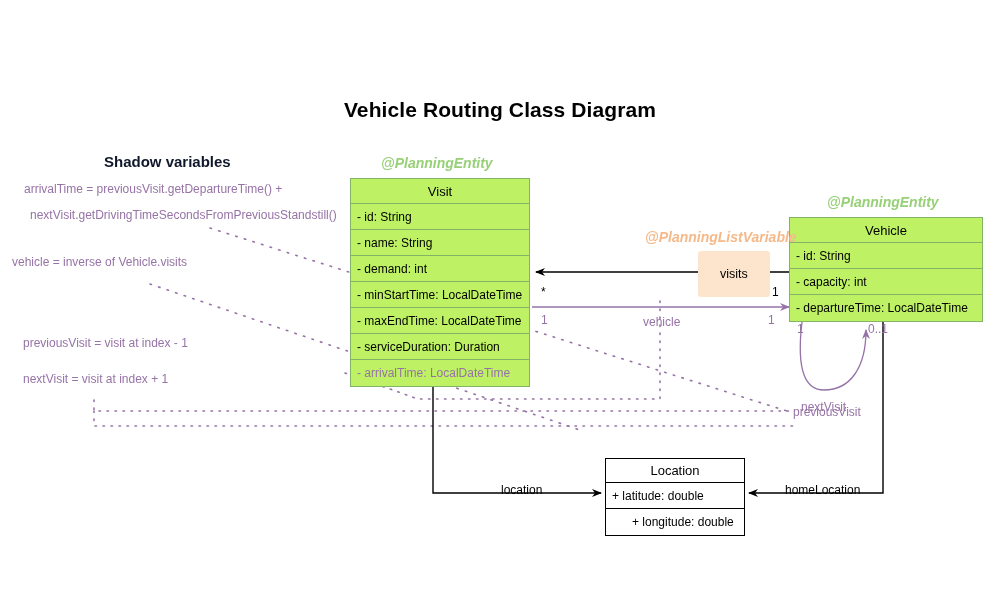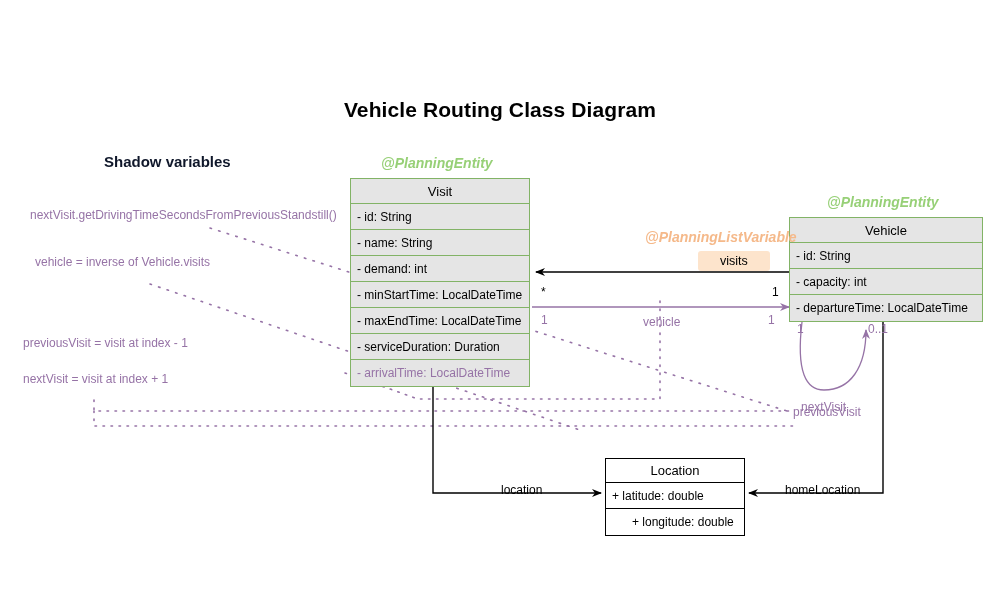--- a/index.html
+++ b/index.html
@@ -35,21 +35,21 @@
     font-weight: bold;
     color: #000000;
     letter-spacing: 0.1px;
   }
 
   
   .uml-class {
     position: absolute;
     box-sizing: border-box;
     border: 1px solid #82b366;
-    background: #e5e5e5;
+    background: #bef264;
   }
   .uml-class .row {
     box-sizing: border-box;
     border-bottom: 1px solid #82b366;
     font-size: 12px;
     color: #000000;
     line-height: 1;
     display: flex;
     align-items: center;
     padding-left: 6px;
@@ -100,21 +100,21 @@
   .edge-label {
     position: absolute;
     font-size: 12px;
     color: #000000;
     white-space: nowrap;
   }
   .edge-label.purple { color: #9673a6; }
   .edge-label.badge {
     background: #fde4cc;
     border-radius: 3px;
-    padding: 3px 22px;
+    padding: 16px 22px;
     font-size: 12.5px;
     color: #000000;
   }
   .mult {
     position: absolute;
     font-size: 12px;
     color: #000000;
     white-space: nowrap;
   }
   .mult.purple { color: #9673a6; }
@@ -173,22 +173,23 @@
 
     <g>
       <path d="M883,322 L883,493 L749,493" stroke="#000000" stroke-width="1.4" fill="none" marker-end="url(#arrow-black)"></path>
     </g>
   </svg>
 
   <div class="diagram-title">Vehicle Routing Class Diagram</div>
 
   <div class="shadow-title" style="left:104px; top:153px;">Shadow variables</div>
 
+  <div class="shadow-note" style="left:24px; top:182px;">arrivalTime = previousVisit.getDepartureTime() +</div>
   <div class="shadow-note" style="left:30px; top:208px;">nextVisit.getDrivingTimeSecondsFromPreviousStandstill()</div>
-  <div class="shadow-note" style="left:35px; top:255px;">vehicle = inverse of Vehicle.visits</div>
+  <div class="shadow-note" style="left:12px; top:255px;">vehicle = inverse of Vehicle.visits</div>
   <div class="shadow-note" style="left:23px; top:336px;">previousVisit = visit at index - 1</div>
   <div class="shadow-note" style="left:23px; top:372px;">nextVisit = visit at index + 1</div>
 
   <div class="stereotype entity" style="left:381px; top:155px;">@PlanningEntity</div>
 
   <div class="uml-class" style="left:350px; top:178px; width:180px; height:209px;">
     <div class="row header" style="height:25px;">Visit</div>
     <div class="row" style="height:26px;">- id: String</div>
     <div class="row" style="height:26px;">- name: String</div>
     <div class="row" style="height:26px;">- demand: int</div>

